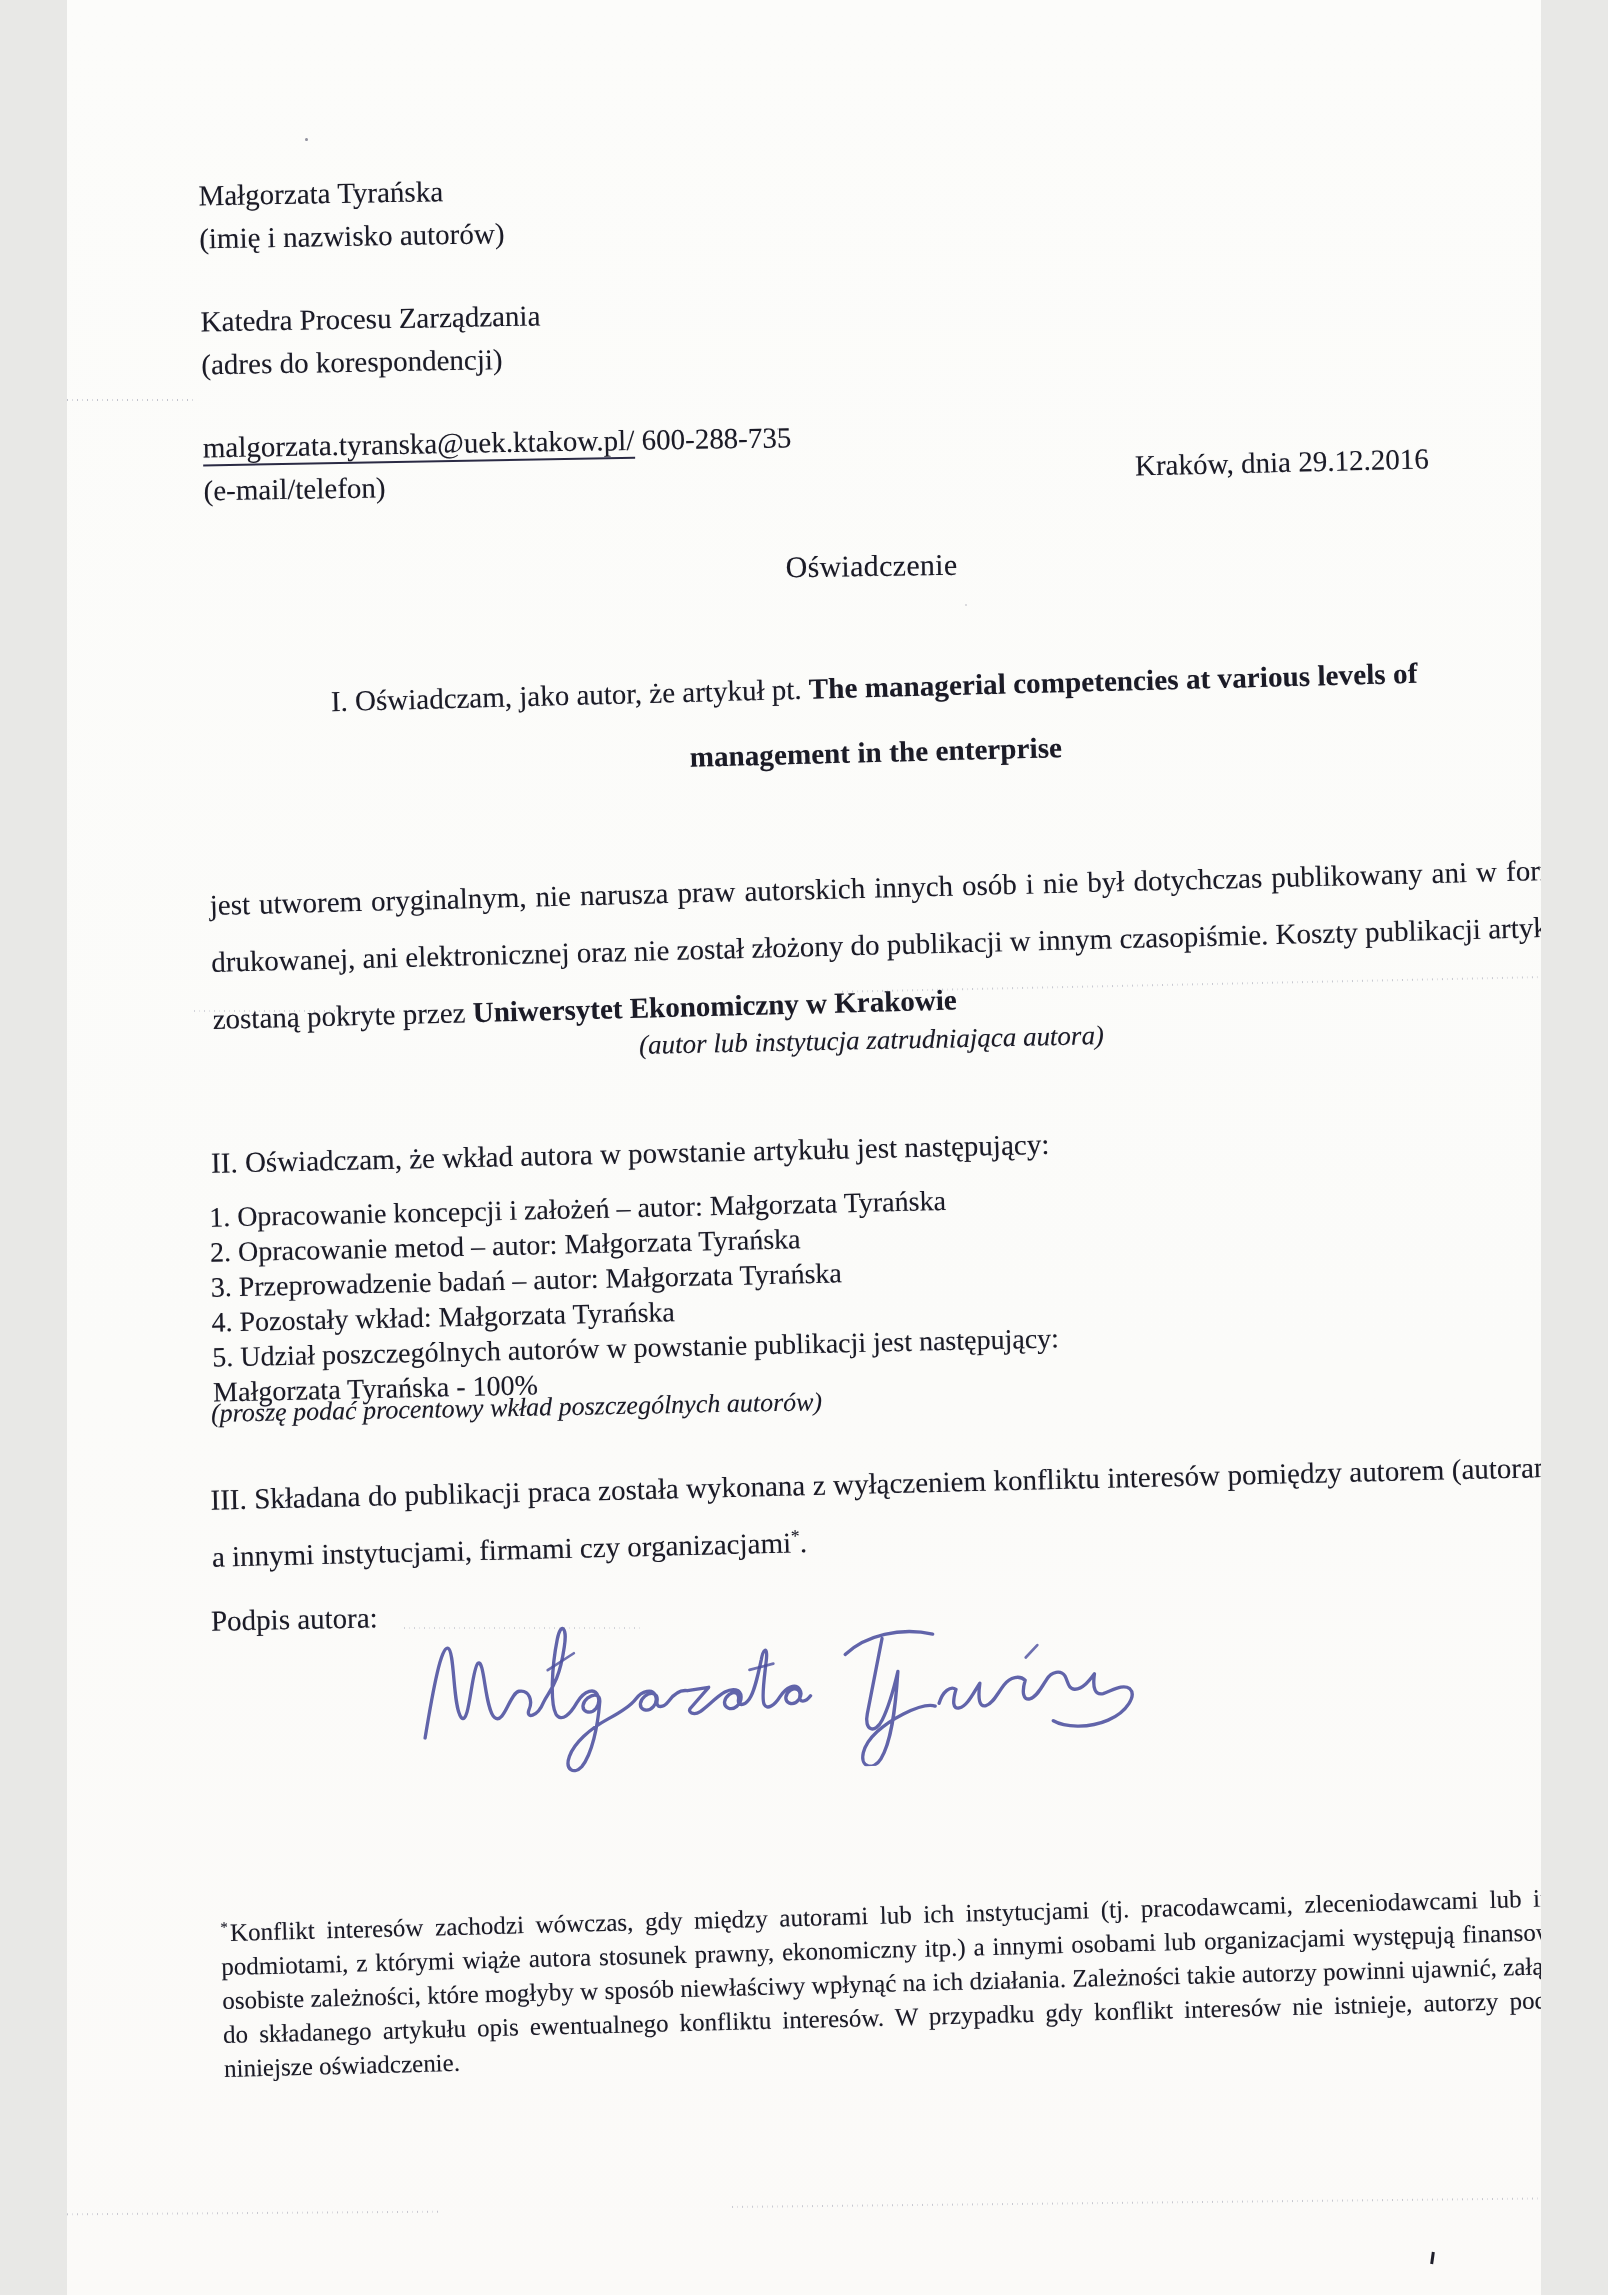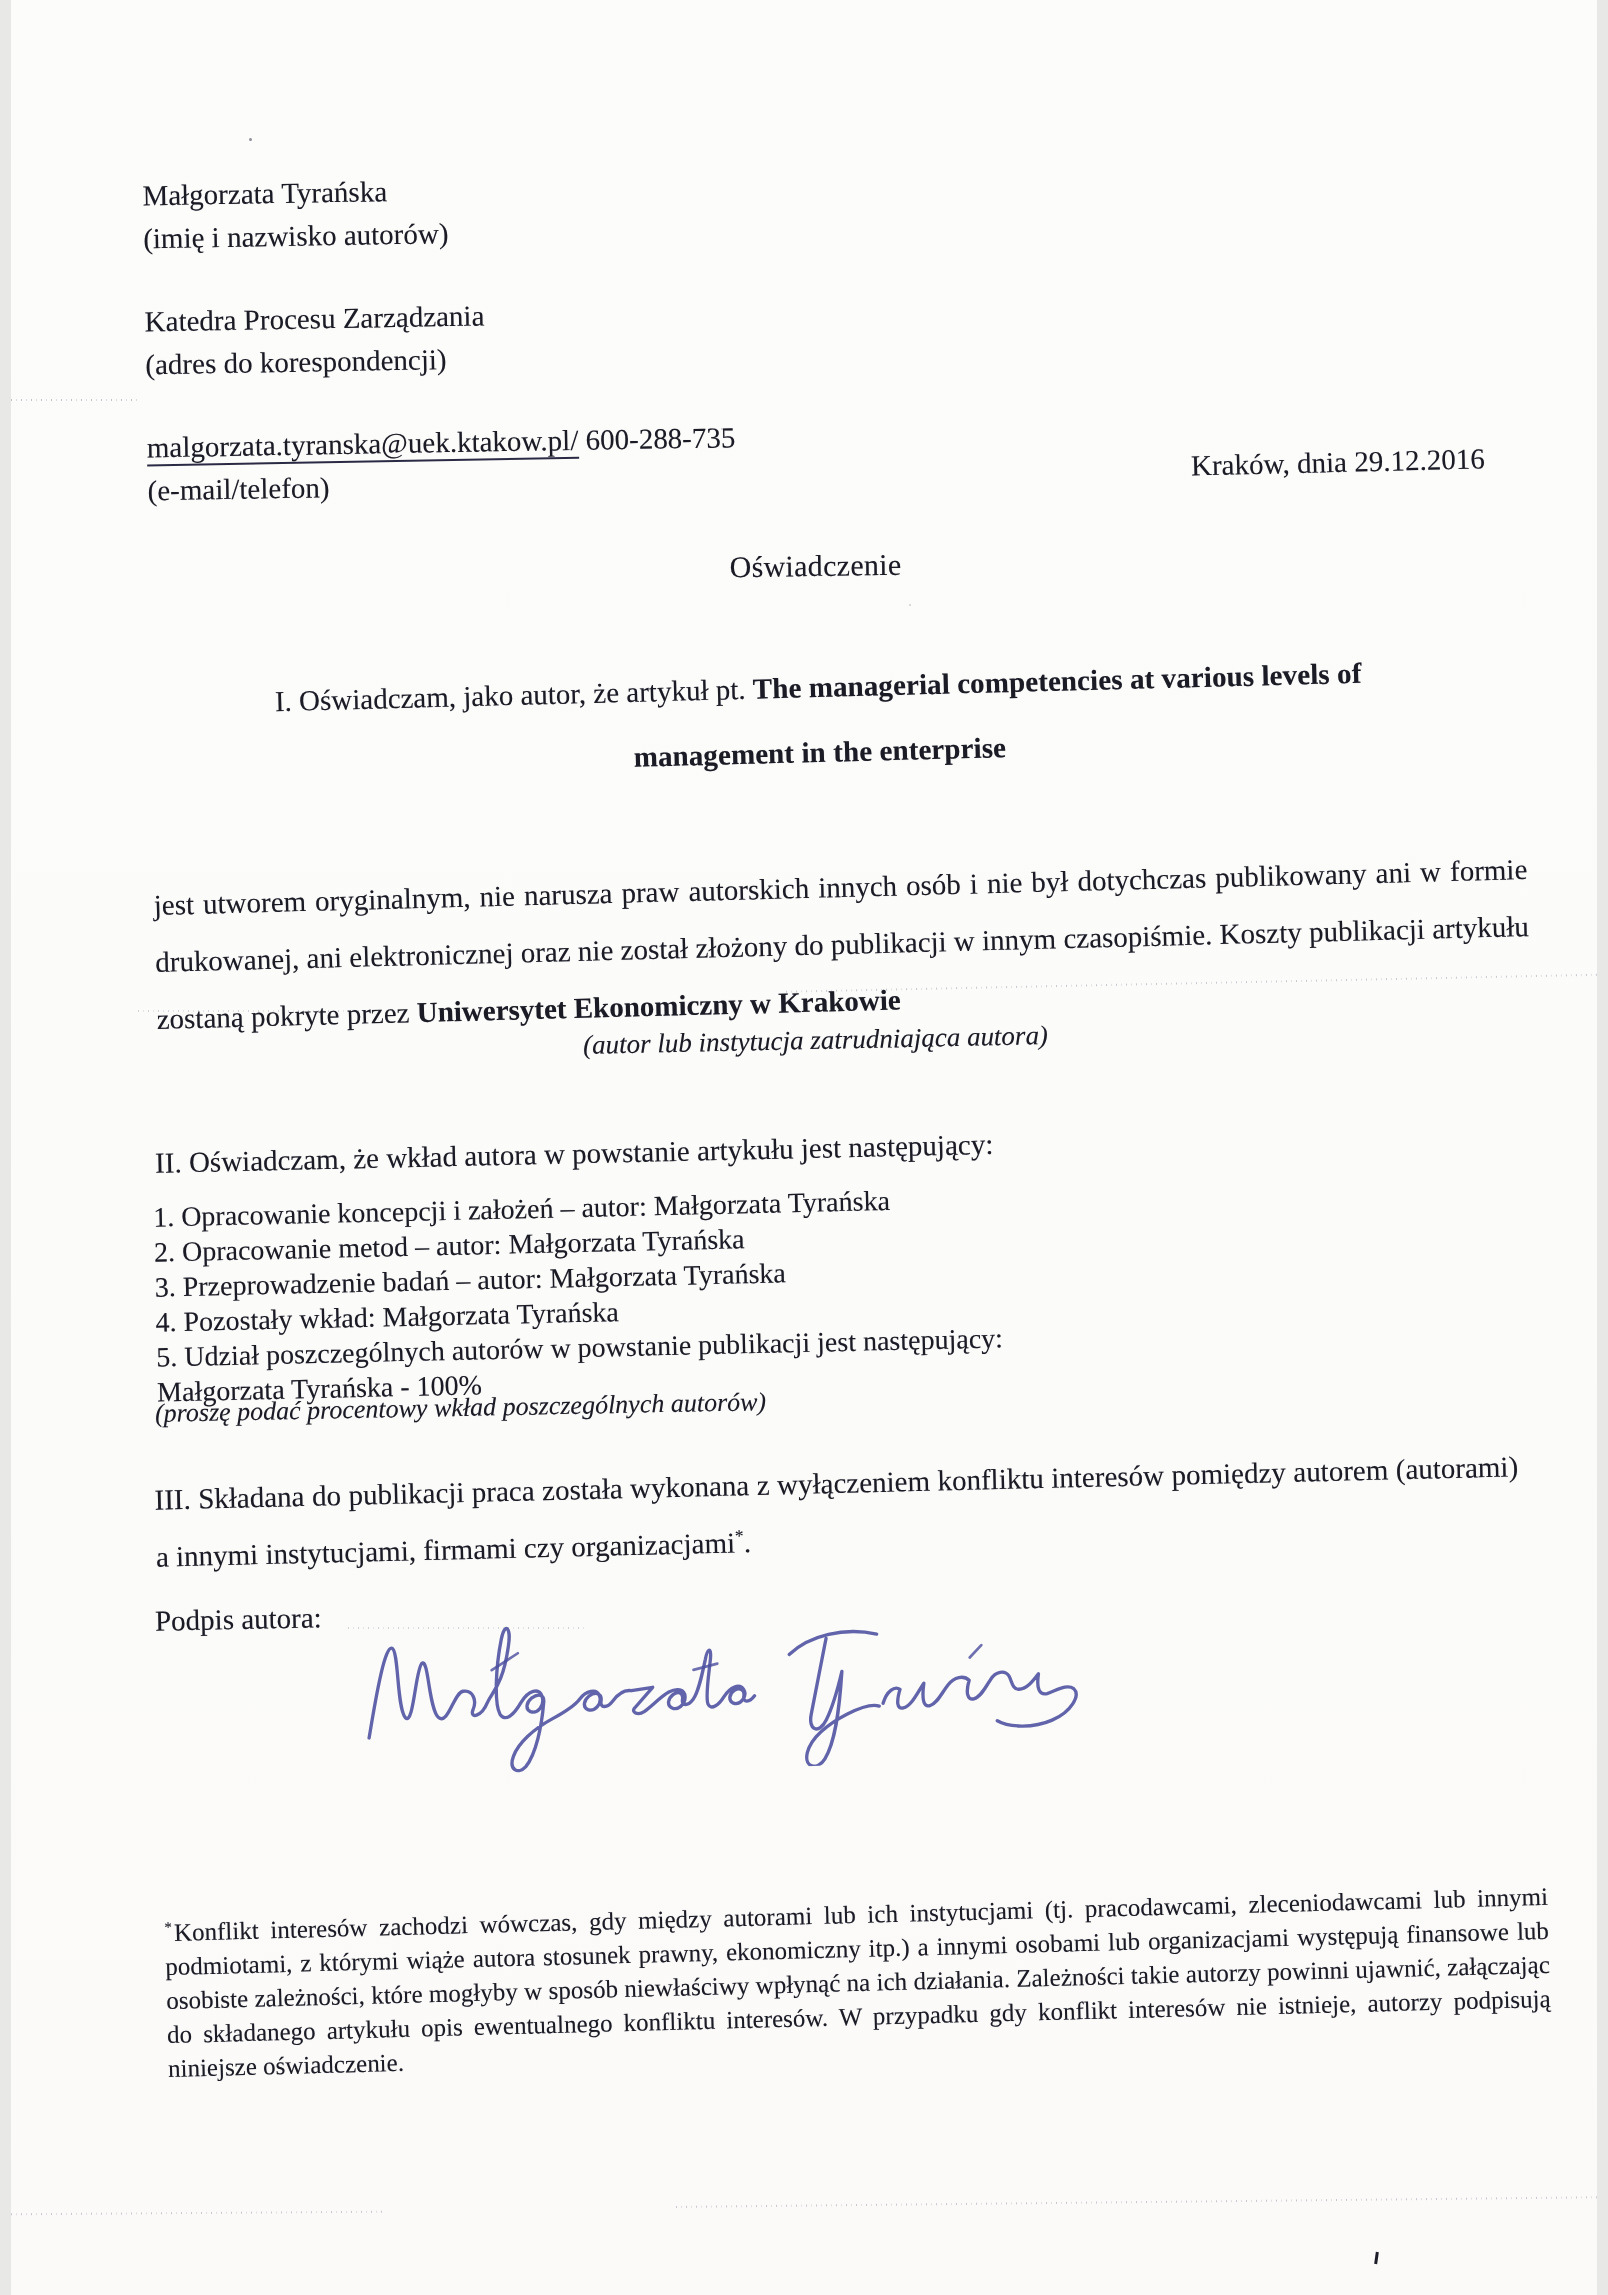--- a/index.html
+++ b/index.html
@@ -1,17 +1,17 @@
 <!DOCTYPE html>
 <html style="--ink: #1b1b26; --sig: #4b4e9e;font-size:10.7px"><head>
 <meta charset="utf-8">
 <style>
   html,body{margin:0;padding:0;background:#e8e8e6;}
   .page{
-    position:relative;width:1586px;height:2295px;margin:0 auto;
+    position:relative;width:1474px;height:2295px;margin:0 auto;
     background:linear-gradient(180deg,#fcfcfa 0%,#fbfbf9 60%,#fbfaf8 100%);
     overflow:hidden;
     font-family:"Liberation Serif","DejaVu Serif",serif;
     color:var(--ink,#1b1b26);
   }
   .tilt{transform:rotate(var(--r,-1.3deg));transform-origin:50% 50%;}
   .blk{position:absolute;}
   .txt{text-shadow:0 0 0.7px rgba(25,25,50,.38);}
   
   .hdr{left:134px;top:168px;width:735px;font-size:29px;line-height:43px;}

